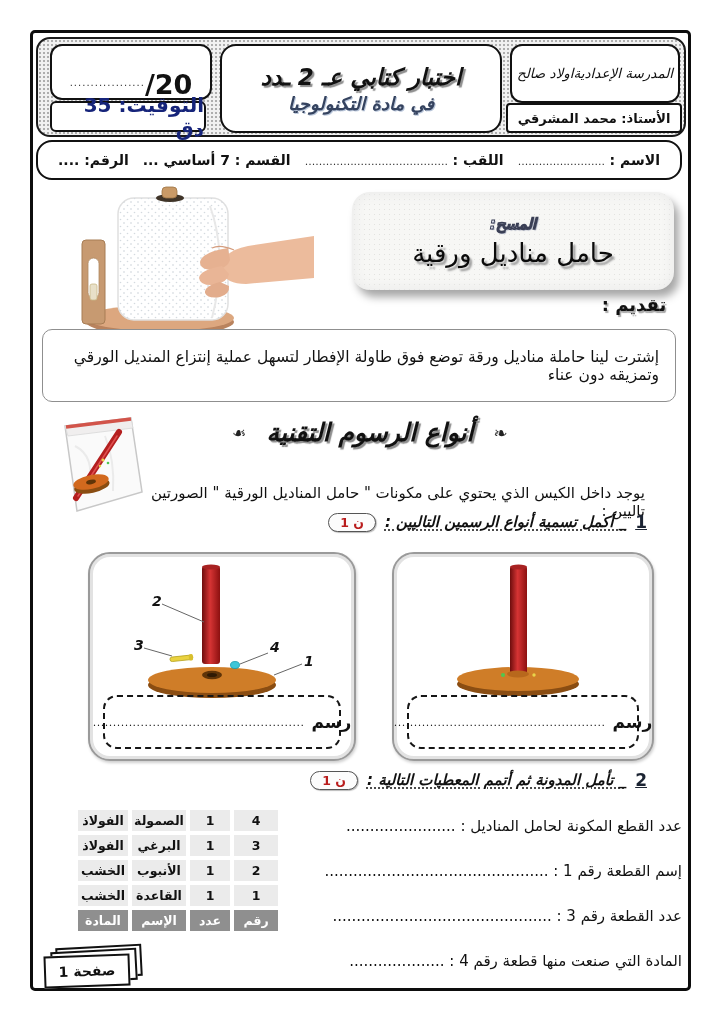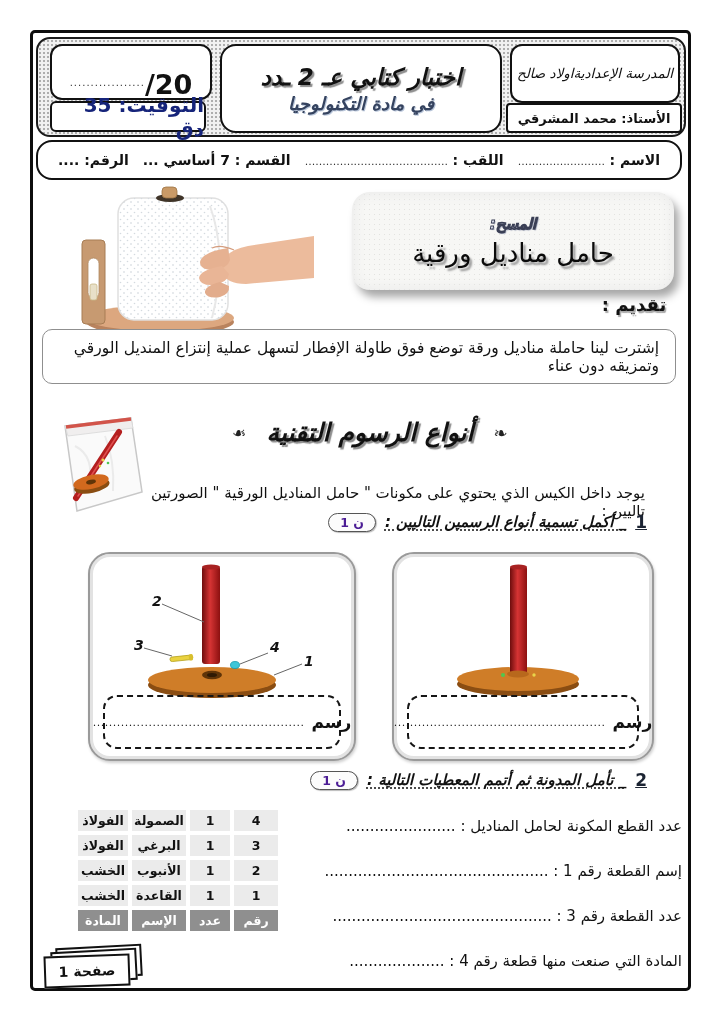--- a/index.html
+++ b/index.html
@@ -49,40 +49,40 @@
   .title-box{position:absolute;left:352px;top:192px;width:322px;height:98px;border-radius:18px;
         background-color:#f7f7f5;
         background-image:radial-gradient(#e3e3e0 0.7px, transparent 0.8px);background-size:5px 5px;
         box-shadow:5px 7px 9px rgba(0,0,0,0.35), inset 0 0 14px #e8e8e8;
         display:flex;flex-direction:column;align-items:center;justify-content:center;}
   .kicker{font-size:15px;font-weight:bold;font-style:italic;color:#eef2ff;
         -webkit-text-stroke:1px #3a3f55;text-shadow:1px 1px 1px #9aa0b5;}
   .subject-title{font-size:26px;font-weight:normal;color:#0b0b0b;text-shadow:2.5px 2.5px 2px #9b9b9b;margin-top:5px;}
   .intro-label{position:absolute;left:586px;top:294px;width:96px;text-align:center;direction:rtl;
         font-size:18px;font-weight:bold;text-shadow:1.5px 1.5px 1px #a8a8a8;}
-  .intro-box{position:absolute;left:42px;top:329px;width:634px;height:55px;border:1.5px solid #8f8f8f;
+  .intro-box{position:absolute;left:42px;top:329px;width:634px;height:73px;border:1.5px solid #8f8f8f;
         border-radius:10px;display:flex;align-items:center;justify-content:center;direction:rtl;
         font-size:15.5px;box-sizing:border-box;padding:16px 16px;background:#fff;}
 
   
   .bag{position:absolute;left:45px;top:416px;width:102px;height:98px;}
   .section-title-row{position:absolute;left:170px;top:418px;width:400px;display:flex;direction:rtl;
         align-items:center;justify-content:center;gap:20px;}
   .section-title{font-size:25px;font-weight:bold;font-style:italic;text-shadow:2px 2px 1px #8d8d8d;}
   .ornament{font-size:17px;color:#222;}
   .ornament.mirror{transform:scaleX(-1);}
   .lead-text{position:absolute;left:145px;top:484px;width:500px;direction:rtl;text-align:right;font-size:15px;}
 
   
   .q-row{position:absolute;display:flex;direction:rtl;align-items:center;gap:9px;}
   .q-num{font-size:17px;font-weight:bold;color:#1c2433;text-decoration:underline;}
   .q-text{font-size:15px;font-weight:600;font-style:italic;
         text-decoration:underline dotted;text-underline-offset:3px;}
   .pill{direction:ltr;border:1.3px solid #555;border-radius:11px;padding:1px 11px;font-size:12.5px;
-        font-weight:bold;background:#fcfcfc;box-shadow:1px 1px 1px #bbb;color:#4c1d95;white-space:nowrap;}
+        font-weight:bold;background:#fcfcfc;box-shadow:1px 1px 1px #bbb;color:#b91c1c;white-space:nowrap;}
   #q1{left:295px;top:512px;width:352px;}
   #q2{left:295px;top:770px;width:352px;}
 
   
   .fig-box{position:absolute;top:552px;height:205px;background:#fff;border:2px solid #9a9a9a;
         border-radius:22px;box-shadow:inset 0 0 0 3px #e2e2e2, 1px 2px 3px #cfcfcf;}
   #fig-left{left:88px;width:264px;}
   #fig-right{left:392px;width:258px;}
   .fig-svg{position:absolute;left:6px;top:6px;}
   .answer-strip{position:absolute;left:13px;right:13px;bottom:10px;height:50px;border:2.5px dashed #161616;

